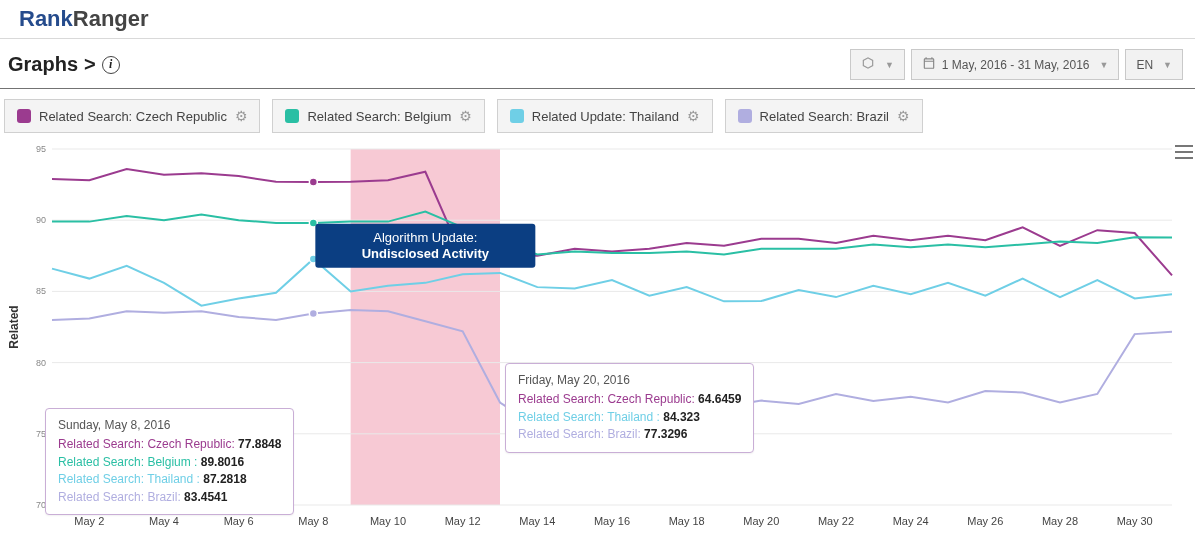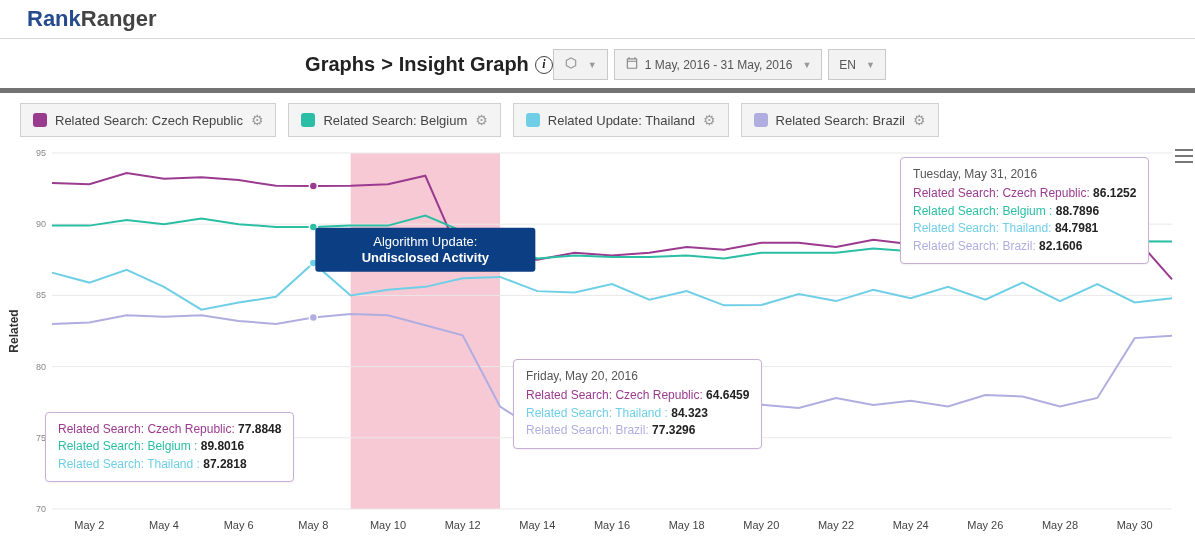--- a/index.html
+++ b/index.html
@@ -5,48 +5,48 @@
   * { box-sizing: border-box; }
   body {
     margin: 0;
     font-family: "Segoe UI", "Helvetica Neue", Arial, sans-serif;
     font-size: 13px;
     color: #333;
     background: #fff;
     width: 1195px;
   }
   
-  .logo-bar { padding: 6px 8px 2px 19px; margin-left: 8px; }
+  .logo-bar { padding: 6px 8px 2px 19px; }
   .logo-bar .logo-rank { font-weight: 700; font-size: 22px; color: #254b8c; }
   .logo-bar .logo-ranger { font-weight: 700; font-size: 22px; color: #444; }
   .hr { height: 1px; background: #d9d9d9; margin: 4px 0 0 0; }
 
   
   .titlebar {
-    display: flex; align-items: center; justify-content: center;
+    display: flex; align-items: center; justify-content: space-between;
     padding: 10px 12px 8px 8px;
-    border-bottom: 5px solid #737373;
+    border-bottom: 1px solid #737373;
   }
   .breadcrumb { font-size: 20px; font-weight: 700; color: #222; display: flex; align-items: center; gap: 6px; }
   .info-icon {
     display: inline-flex; align-items: center; justify-content: center;
     width: 18px; height: 18px; border: 1.5px solid #444; border-radius: 50%;
     font-style: italic; font-family: Georgia, serif; font-size: 12px; font-weight: 700;
   }
   .toolbar-right { display: flex; gap: 6px; }
   .btn {
     display: inline-flex; align-items: center; gap: 6px;
     border: 1px solid #c9c9c9; background: #f2f2f2; color: #555;
     padding: 6px 10px; font-size: 12px; cursor: pointer;
   }
   .btn .chev { font-size: 9px; color: #999; margin-left: 4px; }
   .btn .ico { font-size: 13px; color: #888; }
 
   
-  .pills { display: flex; gap: 12px; padding: 10px 12px 10px 20px; }
+  .pills { display: flex; gap: 12px; padding: 10px 12px 10px 4px; }
   .pill {
     display: inline-flex; align-items: center; gap: 8px;
     border: 1px solid #d0d0d0; background: #f4f4f4; color: #444;
     padding: 8px 12px; font-size: 13px;
   }
   .swatch { width: 14px; height: 14px; border-radius: 3px; }
   .gear { color: #9a9a9a; font-size: 14px; }
 
   
   .chart-wrap { position: relative; padding: 0 10px 4px 4px; }
@@ -95,21 +95,20 @@
 
 <div class="logo-bar">
   <span class="logo-rank">Rank</span><span class="logo-ranger">Ranger</span>
 </div>
 <div class="hr"></div>
 
 <div class="titlebar">
   <div class="breadcrumb">
     <span>Graphs</span>
     <span>&gt;</span>
-    <span>Insight Graph</span>
     <span class="info-icon">i</span>
   </div>
   <div class="toolbar-right">
     <div class="btn">
       <span class="ico">
         <svg width="14" height="14" viewBox="0 0 24 24">
             <path fill="#999" d="M12 2l9 5v10l-9 5-9-5V7l9-5zm0 2.2L5 8v8l7 3.8L19 16V8l-7-3.8z"></path>
           </svg>
       </span>
       <span class="chev">▼</span>
@@ -196,30 +195,25 @@
       <circle class="marker-dot" cx="309.3333333333333" cy="38.995503999999954" r="4" fill="#9b3b8f"></circle>
       <circle class="marker-dot" cx="309.3333333333333" cy="80.02521600000009" r="4" fill="#2abfa4"></circle>
       <circle class="marker-dot" cx="309.3333333333333" cy="115.90716799999996" r="4" fill="#6fcfe6"></circle>
       <circle class="marker-dot" cx="309.3333333333333" cy="170.41361600000005" r="4" fill="#b0aee0"></circle>
       <rect class="algo-box" x="311.33333333333337" y="80.83199999999997" width="220" height="44" rx="3"></rect>
       <text class="algo-text" x="421.33333333333337" y="98.83199999999997" text-anchor="middle">Algorithm Update:</text>
       <text class="algo-text bold" x="421.33333333333337" y="114.83199999999997" text-anchor="middle">Undisclosed Activity</text>
     </svg>
 
   <div class="tip" id="tip0" style="left:45px;  top:265px;">
+      <div class="date">Sunday, May 8, 2016</div>
       <div class="row" style="color:#9b3b8f">Related Search: Czech Republic: <b>77.8848</b></div>
       <div class="row" style="color:#2abfa4">Related Search: Belgium : <b>89.8016</b></div>
       <div class="row" style="color:#6fcfe6">Related Search: Thailand : <b>87.2818</b></div>
-    </div>
-  <div class="tip" id="tip1" style="left:505px; top:212px;margin-left:8px;">
+      <div class="row" style="color:#b0aee0">Related Search: Brazil: <b>83.4541</b></div>
+    </div>
+  <div class="tip" id="tip1" style="left:505px; top:220px;">
       <div class="date">Friday, May 20, 2016</div>
       <div class="row" style="color:#9b3b8f">Related Search: Czech Republic: <b>64.6459</b></div>
       <div class="row" style="color:#6fcfe6">Related Search: Thailand : <b>84.323</b></div>
       <div class="row" style="color:#b0aee0">Related Search: Brazil: <b>77.3296</b></div>
     </div>
-  <div class="tip" id="tip2" style="left:900px; top:10px;">
-      <div class="date">Tuesday, May 31, 2016</div>
-      <div class="row" style="color:#9b3b8f">Related Search: Czech Republic: <b>86.1252</b></div>
-      <div class="row" style="color:#2abfa4">Related Search: Belgium : <b>88.7896</b></div>
-      <div class="row" style="color:#6fcfe6">Related Search: Thailand: <b>84.7981</b></div>
-      <div class="row" style="color:#b0aee0">Related Search: Brazil: <b>82.1606</b></div>
-    </div>
 </div>
 
 </body></html>

